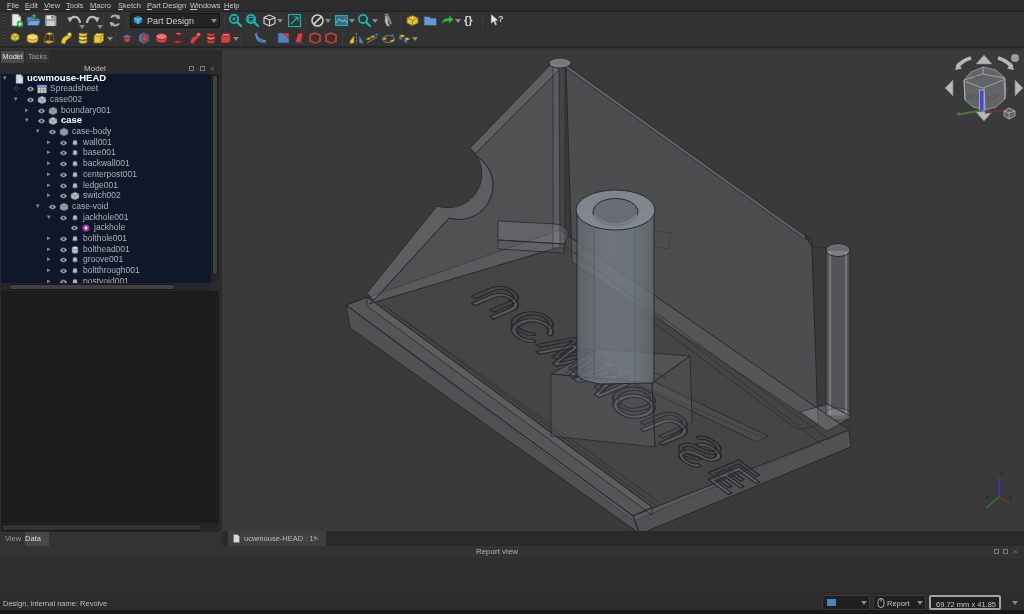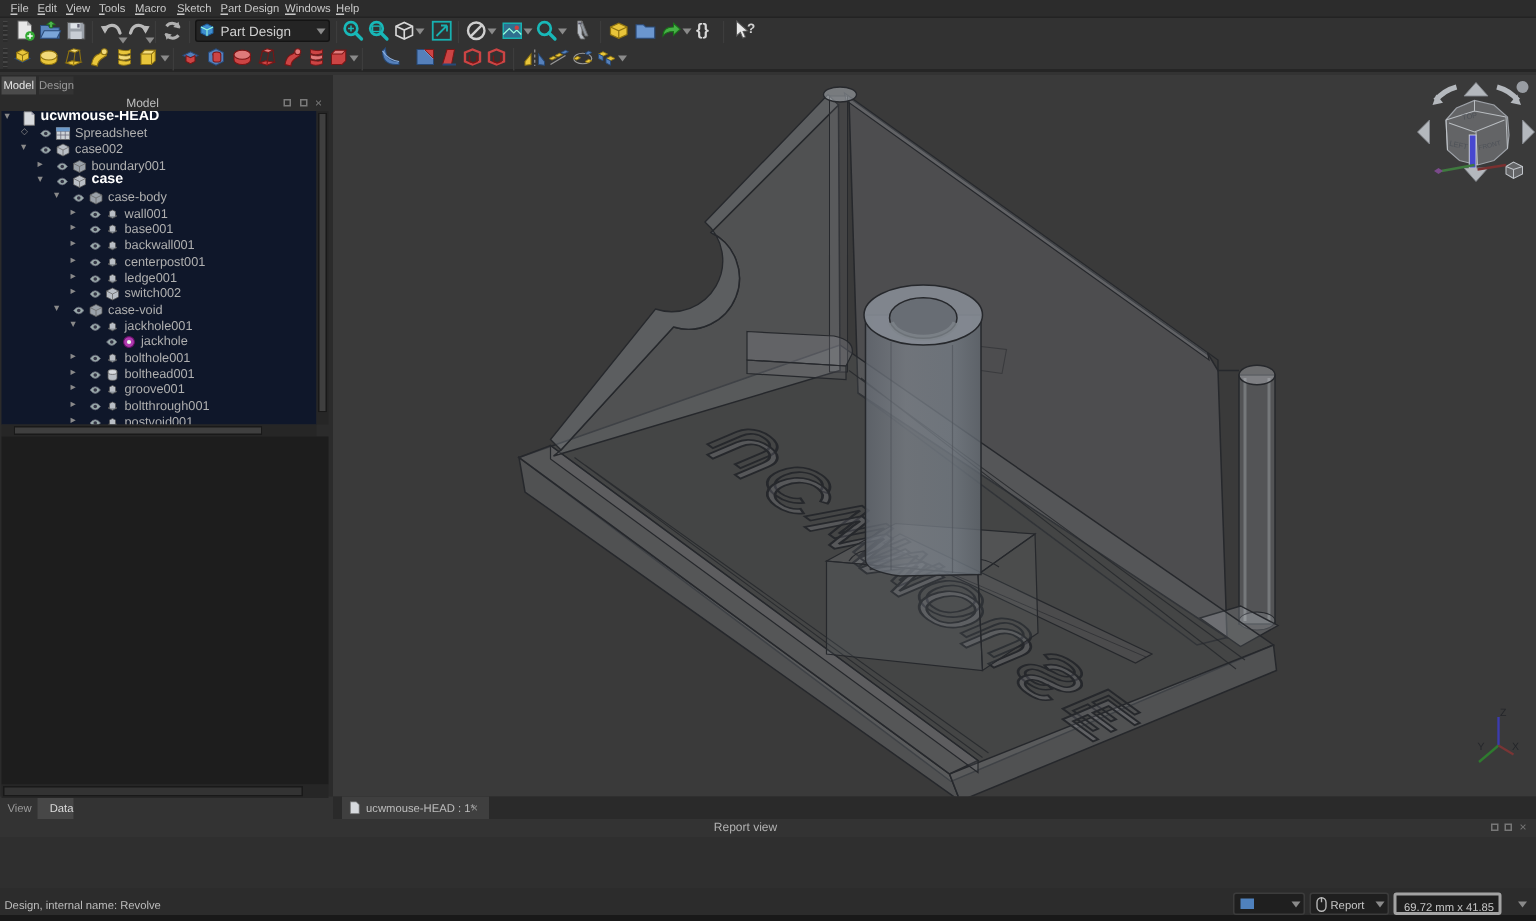--- a/index.html
+++ b/index.html
@@ -222,21 +222,21 @@
   </svg>
 <svg class="abs" style="left:397px;top:31px" width="15" height="15" viewBox="0 0 15 15">
     <path d="M2,5 l3,-1.5 3,1.5 -3,1.5 z" fill="#e9c63b" stroke="#8f7310" stroke-width="0.6"></path>
     <path d="M7,8 l3,-1.5 3,1.5 -3,1.5 z" fill="#e9c63b" stroke="#8f7310" stroke-width="0.6"></path>
     <path d="M2,5 v3 l3,1.5 v-3 z" fill="#5580bb" stroke="#274977" stroke-width="0.6"></path>
     <path d="M7,8 v3 l3,1.5 v-3 z" fill="#5580bb" stroke="#274977" stroke-width="0.6"></path>
   </svg>
 <div class="abs" style="left:412px;top:37px;width:0;height:0;border-left:3px solid transparent;border-right:3px solid transparent;border-top:4px solid #8a8a8a"></div>
 <div class="abs" style="left:0;top:50px;width:222px;height:481px;background:#2b2b2b"></div>
 <div class="abs" style="left:1px;top:51px;width:23px;height:12px;background:#4b4b4b;color:#e6e6e6;font-size:7.5px;text-align:center;line-height:12px">Model</div>
-<div class="abs" style="left:26px;top:51px;width:23px;height:12px;background:#343434;color:#9a9a9a;font-size:7.5px;text-align:center;line-height:12px">Design</div>
+<div class="abs" style="left:26px;top:51px;width:23px;height:12px;background:#343434;color:#9a9a9a;font-size:7.5px;text-align:center;line-height:12px">Tasks</div>
 <div class="abs" style="left:0;top:63px;width:190px;height:12px;color:#bfbfbf;font-size:8px;text-align:center;line-height:12px">Model</div>
 <div class="abs" style="left:189px;top:66px;width:5px;height:5px;border:1px solid #7a7a7a"></div>
 <div class="abs" style="left:200px;top:66px;width:5px;height:5px;border:1px solid #7a7a7a"></div>
 <span class="abs" style="left:210px;top:63px;color:#7a7a7a;font-size:8px;line-height:12px">×</span>
 <div class="abs" style="left:1px;top:74px;width:210px;height:209px;background:#0f172a;overflow:hidden">
     <div style="position:relative;margin-top:-74px">
       <div class="trow" style="top:72.5px">
         <span class="arr" style="left:2px">▾</span>
         <span class="tico" style="left:14px"><svg width="9" height="10" viewBox="0 0 9 10">
             <path d="M1,0.5 h5 l2,2 v7 h-7 z" fill="#d7dade" stroke="#777" stroke-width="0.6"></path>
@@ -478,21 +478,21 @@
     <div class="abs" style="left:1px;top:1px;width:6px;height:200px;background:#3f3f3f;border:1px solid #191919"></div>
   </div>
 <div class="abs" style="left:1px;top:283px;width:210px;height:8px;background:#262626">
     <div class="abs" style="left:8px;top:1px;width:166px;height:6px;background:#3f3f3f;border:1px solid #191919"></div>
   </div>
 <div class="abs" style="left:1px;top:291px;width:218px;height:232px;background:#1d1d1d"></div>
 <div class="abs" style="left:1px;top:523px;width:218px;height:9px;background:#262626">
     <div class="abs" style="left:1px;top:1px;width:200px;height:7px;background:#333;border:1px solid #191919"></div>
   </div>
 <div class="abs" style="left:2px;top:532px;width:22px;height:14px;color:#9a9a9a;font-size:7.5px;text-align:center;line-height:14px">View</div>
-<div class="abs" style="left:25px;top:532px;width:24px;height:14px;background:#474747;color:#dedede;font-size:7.5px;text-align:right;line-height:14px">Data</div>
+<div class="abs" style="left:25px;top:532px;width:24px;height:14px;background:#474747;color:#dedede;font-size:7.5px;text-align:left;line-height:14px">Data</div>
 <svg class="abs" style="left:222px;top:50px" width="802" height="481" viewBox="222 50 802 481">
     <rect x="222" y="50" width="802" height="481" fill="#3a3a3a"></rect>
     <path d="M566,65 L806,237 L812,247 L818,425 L572,262 Z" fill="rgba(205,212,222,0.13)" stroke="#26282c" stroke-width="1"></path>
     <path d="M563,62 L805,235 L806,240 L564,67 Z" fill="rgba(215,222,230,0.15)" stroke="#26282c" stroke-width="0.8"></path>
     <path d="M572,262 L798,430 L818,425" fill="none" stroke="#26282c" stroke-width="1"></path>
     <path d="M805,235 L812,240 L812,247 L826,247" fill="none" stroke="#26282c" stroke-width="0.9"></path>
     <rect x="826" y="250" width="24" height="166" fill="rgba(200,206,214,0.18)" stroke="#26282c" stroke-width="1"></rect>
     <path d="M830,252 L830,414 M846,252 L846,414" stroke="rgba(220,226,232,0.25)" stroke-width="2" fill="none"></path>
     <ellipse cx="838" cy="250" rx="12" ry="6.5" fill="rgba(225,230,236,0.30)" stroke="#26282c" stroke-width="1"></ellipse>
     <ellipse cx="838" cy="414" rx="12" ry="6" fill="rgba(210,216,224,0.15)" stroke="#26282c" stroke-width="0.7"></ellipse>

